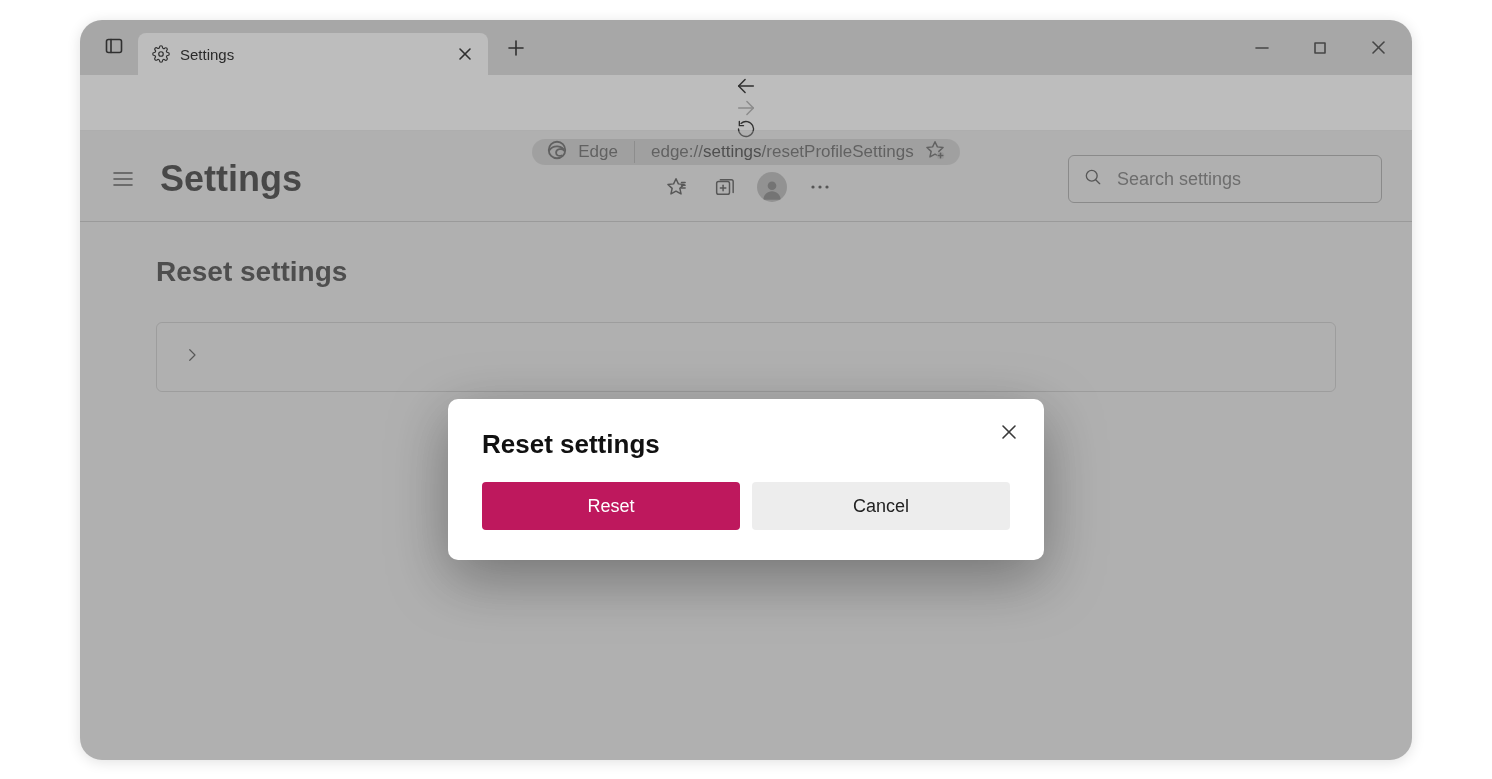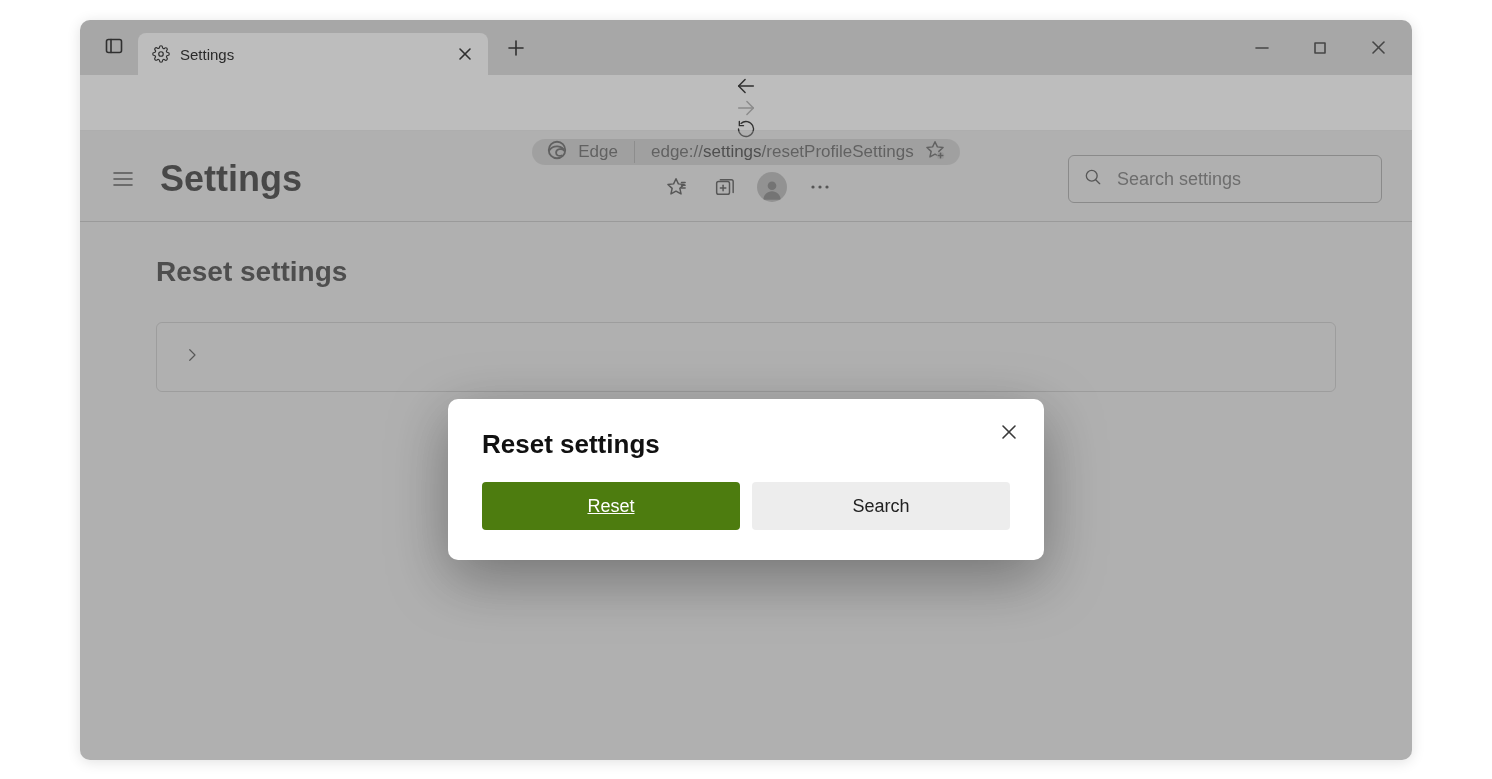--- a/index.html
+++ b/index.html
@@ -1,19 +1,19 @@
 <!DOCTYPE html>
 <html><head>
 <meta charset="utf-8">
 <style>
   * { box-sizing: border-box; margin: 0; padding: 0; font-family: "Segoe UI", -apple-system, BlinkMacSystemFont, sans-serif; }
   html, body { width: 1492px; height: 779px; background: #fff; overflow: hidden; }
   .frame {
     position: absolute; left: 80px; top: 20px; width: 1332px; height: 740px;
-    background: #f3f3f3; border-radius: 10px; box-shadow: 0 2px 14px rgba(0,0,0,.12);
+    background: #f3f3f3; border-radius: 22px; box-shadow: 0 2px 14px rgba(0,0,0,.12);
     overflow: hidden;
   }
   
   .titlebar {
     height: 55px; background: #cccccc; display: flex; align-items: flex-end;
   }
   .tabstrip { display: flex; align-items: center; height: 55px; padding-left: 12px; flex: 1; }
   .tab-actions-icon {
     width: 36px; height: 36px; display:flex; align-items:center; justify-content:center;
     margin: 0 6px 4px 4px; border-radius:6px;
@@ -85,21 +85,21 @@
     position:absolute; left:50%; top:268px; transform:translateX(-50%);
     width:596px; background:#fff; border-radius:10px;
     box-shadow: 0 18px 60px rgba(0,0,0,.35);
     padding: 30px 34px 30px 34px;
   }
   .dialog-close { position:absolute; top:18px; right:20px; width:30px; height:30px; display:flex; align-items:center; justify-content:center; border-radius:4px;}
   .dialog-title { font-size:26px; font-weight:600; color:#111; margin-bottom:22px; }
   .dialog-body { font-size:18px; line-height:1.65; color:#222; margin-bottom:30px; }
   .dialog-buttons { display:flex; gap:12px; }
   .btn { flex:1; height:48px; border:none; border-radius:4px; font-size:18px; cursor:pointer; }
-  .btn-primary { background:#4d7c0f; color:#fff;text-decoration:underline; }
+  .btn-primary { background:#be185d; color:#fff; }
   .btn-secondary { background:#ededed; color:#222; }
   
   .stk { stroke:#3a3a3a; stroke-width:1.6; fill:none; stroke-linecap:round; stroke-linejoin:round; }
   .stk2 { stroke:#555; stroke-width:1.6; fill:none; stroke-linecap:round; stroke-linejoin:round; }
 </style>
 </head>
 <body>
 
 <div class="frame">
 
@@ -273,18 +273,18 @@
     <div class="dialog">
       <div class="dialog-close">
         <svg width="18" height="18" viewBox="0 0 18 18">
             <line class="stk" x1="3" y1="3" x2="15" y2="15"></line>
             <line class="stk" x1="15" y1="3" x2="3" y2="15"></line>
           </svg>
       </div>
       <div class="dialog-title">Reset settings</div>
       <div class="dialog-buttons">
         <button class="btn btn-primary">Reset</button>
-        <button class="btn btn-secondary">Search</button>
+        <button class="btn btn-secondary">Cancel</button>
       </div>
     </div>
 
   </div>
 </div>
 
 </body></html>

